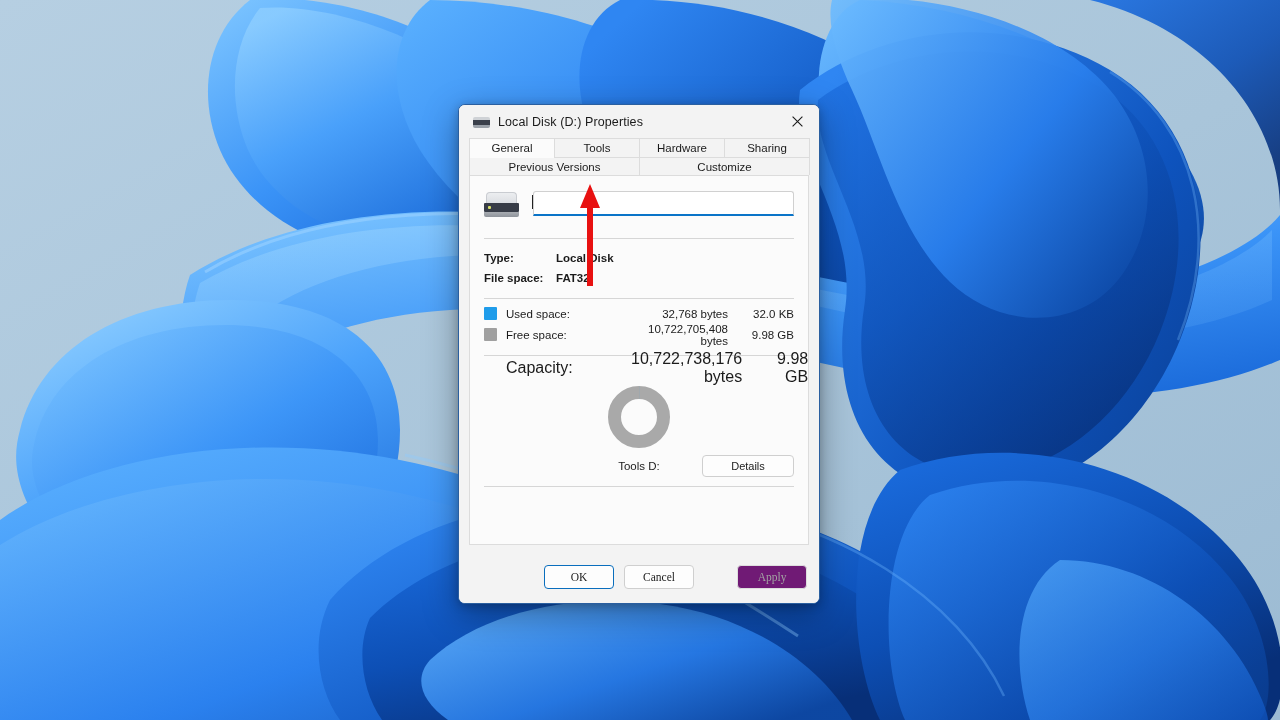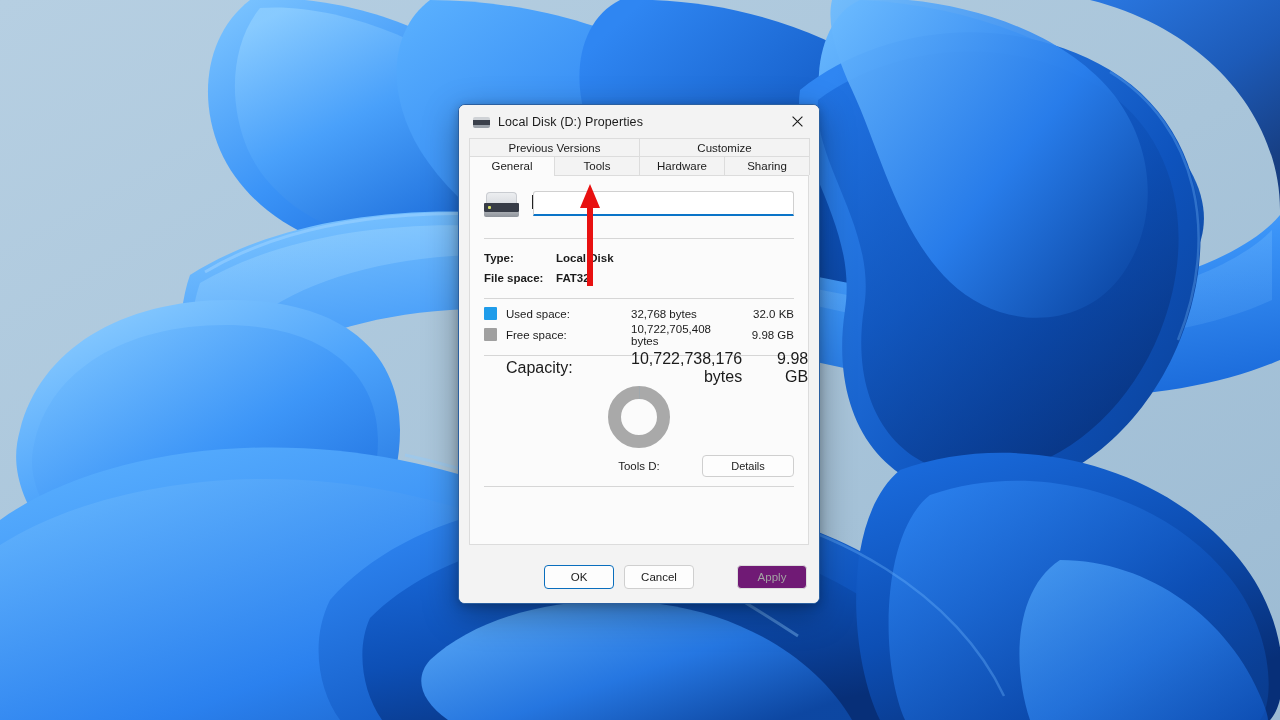--- a/index.html
+++ b/index.html
@@ -234,21 +234,21 @@
     font-size: 11.5px;
     color: #1b1b1b;
   }
   .swatch {
     width: 13px; height: 13px;
     flex: 0 0 13px;
     margin-right: 9px;
     border-radius: 1px;
   }
   .space-name { flex: 0 0 125px; }
-  .space-bytes { flex: 1 1 auto; text-align: left; padding-right: 10px; }
+  .space-bytes { flex: 1 1 auto; text-align: right; padding-right: 10px; }
   .space-short { flex: 0 0 56px; text-align: right; }
 
   .cap-line {
     display: flex;
     align-items: center;
     height: 22px;
     font-size: 16px;
     color: #1b1b1b;
     padding-top: 1px;
   }
@@ -305,21 +305,21 @@
     display: flex;
     align-items: center;
     justify-content: flex-end;
     gap: 10px;
     padding: 0 12px 4px 12px;
     background: #f3f3f3;
   }
   .btn {
     width: 70px; height: 24px;
     border-radius: 4px;
-    font-family: Liberation Sans, sans-serif;
+    font-family: Liberation Serif, serif;
     font-size: 11.5px;
     background: #fdfdfd;
     border: 1px solid #cfcfcf;
     color: #1b1b1b;
     cursor: default;
   }
   .btn.primary {
     border: 1.6px solid #0a6ebd;
   }
   .btn.disabled {
@@ -436,40 +436,40 @@
     <span class="close-btn">
       <svg width="11" height="11" viewBox="0 0 11 11">
         <path d="M0.6 0.6 L10.4 10.4 M10.4 0.6 L0.6 10.4" stroke="#1b1b1b" stroke-width="1.1" fill="none"></path>
       </svg>
     </span>
   </div>
 
   <div class="dialog-body">
 
     <div class="tabstrip">
+      <div class="tabrow bottom">
+        <div class="tab selected">
+          <span>General</span>
+        </div>
+        <div class="tab">
+          <span>Tools</span>
+        </div>
+        <div class="tab">
+          <span>Hardware</span>
+        </div>
+        <div class="tab">
+          <span>Sharing</span>
+        </div>
+      </div>
       <div class="tabrow top">
         <div class="tab">
           <span>Previous Versions</span>
         </div>
         <div class="tab">
           <span>Customize</span>
-        </div>
-      </div>
-      <div class="tabrow bottom">
-        <div class="tab selected">
-          <span>General</span>
-        </div>
-        <div class="tab">
-          <span>Tools</span>
-        </div>
-        <div class="tab">
-          <span>Hardware</span>
-        </div>
-        <div class="tab">
-          <span>Sharing</span>
         </div>
       </div>
     </div>
 
     <div class="tabpage">
 
       <div class="name-row">
         <span class="drive-icon">
           <span class="dtop"></span>
             <span class="dband"></span>

